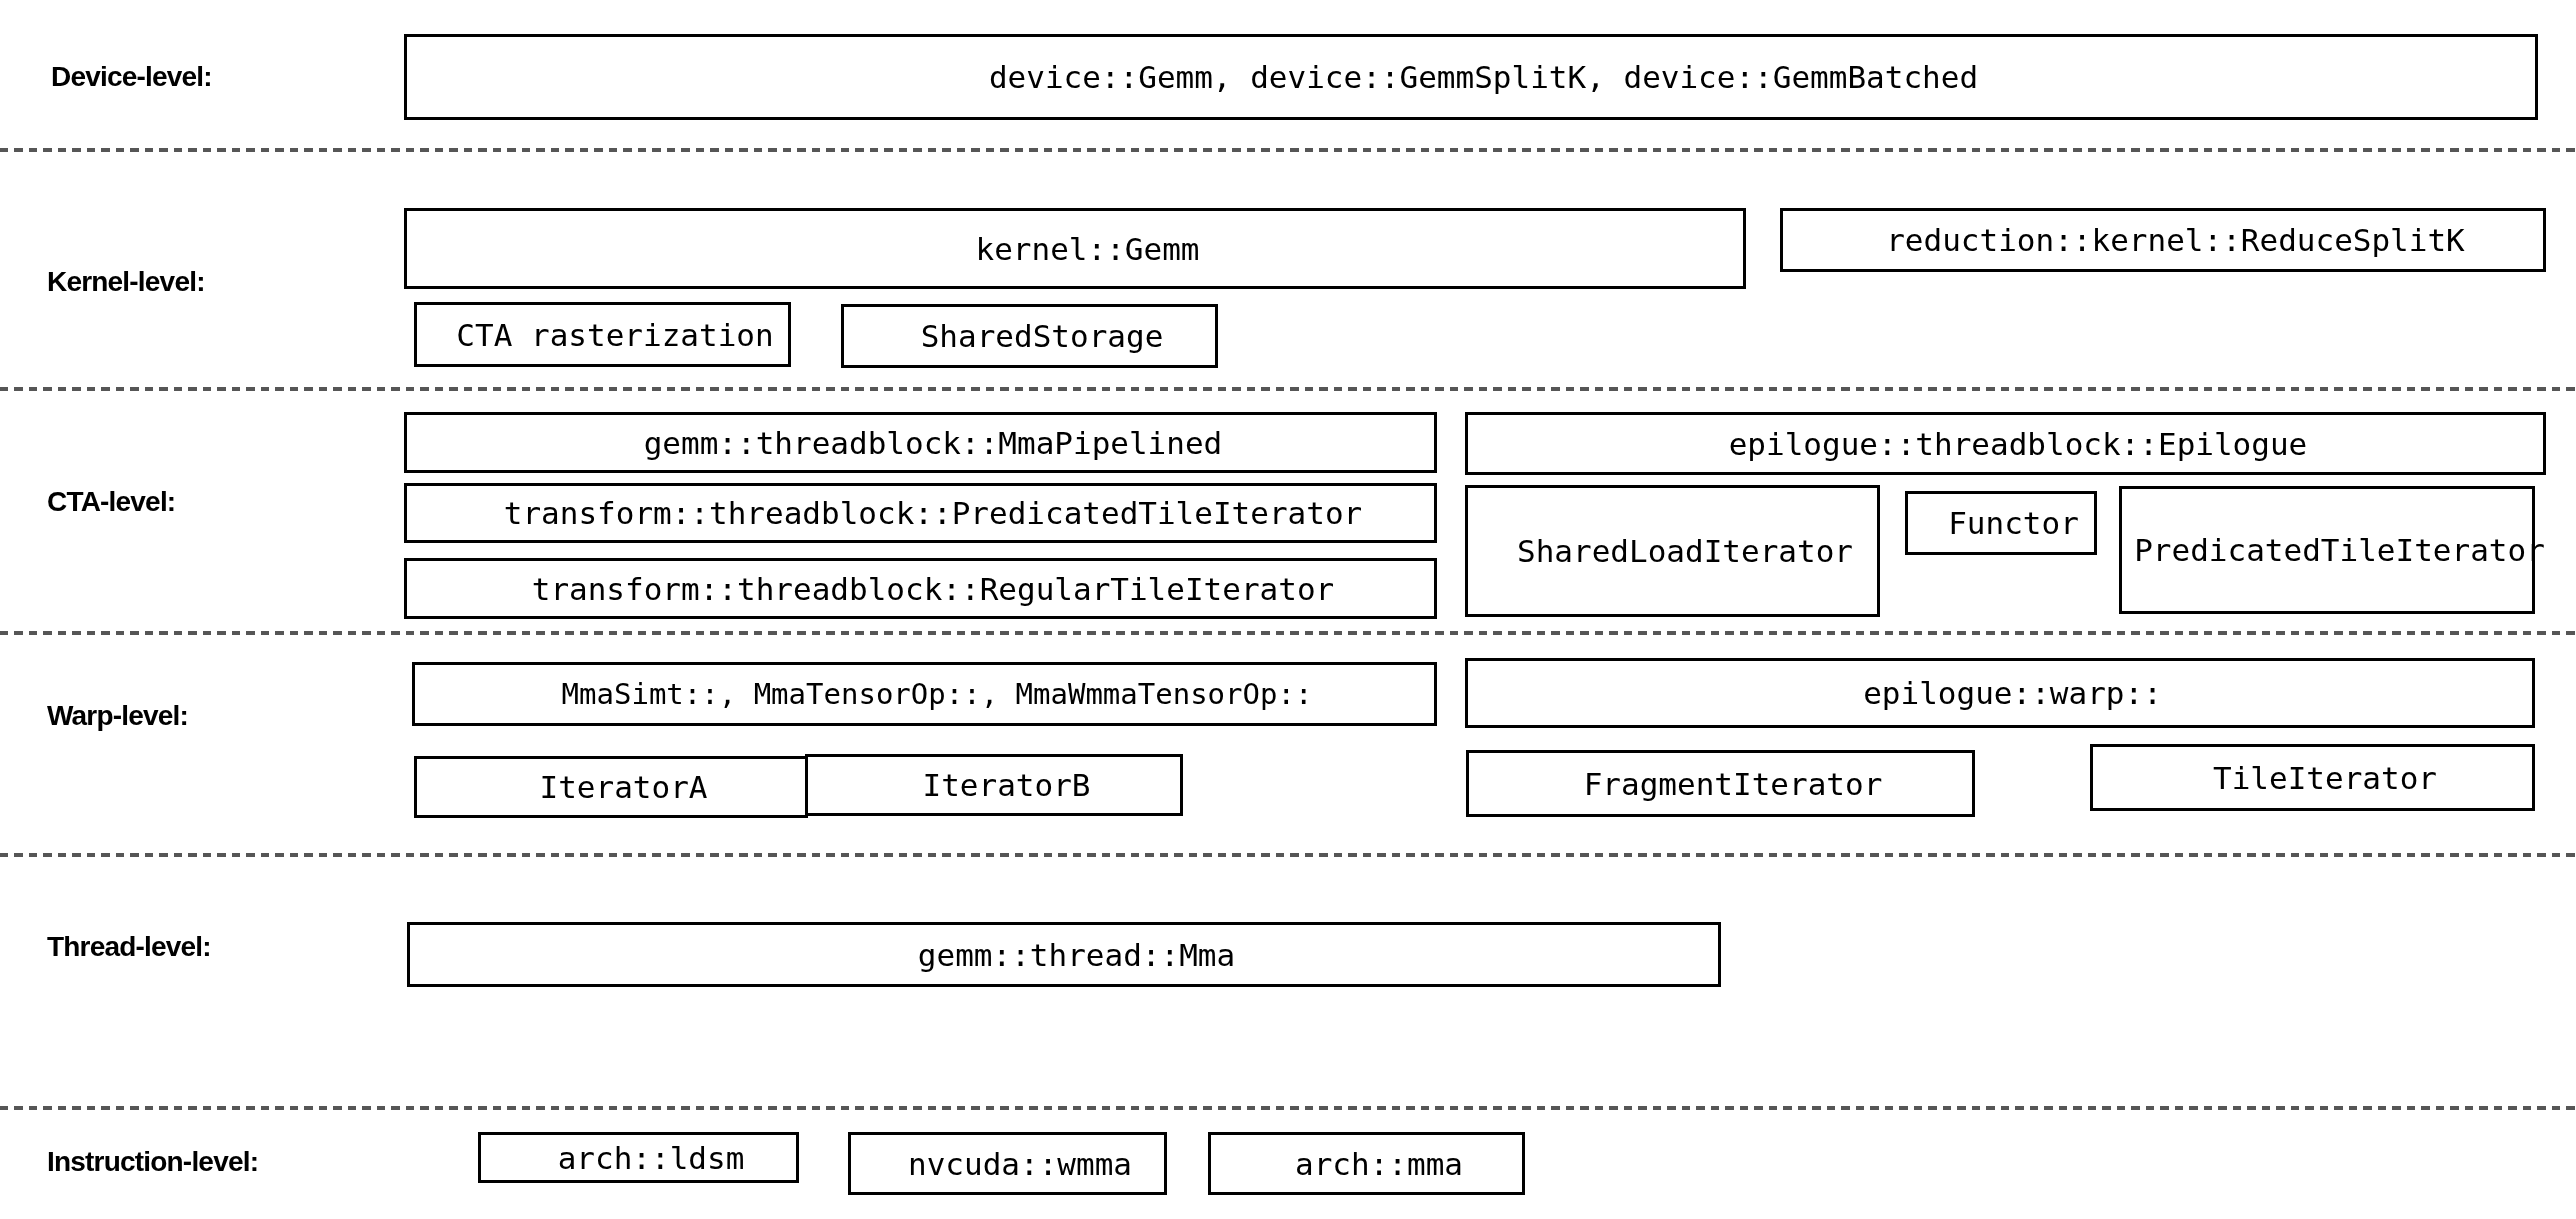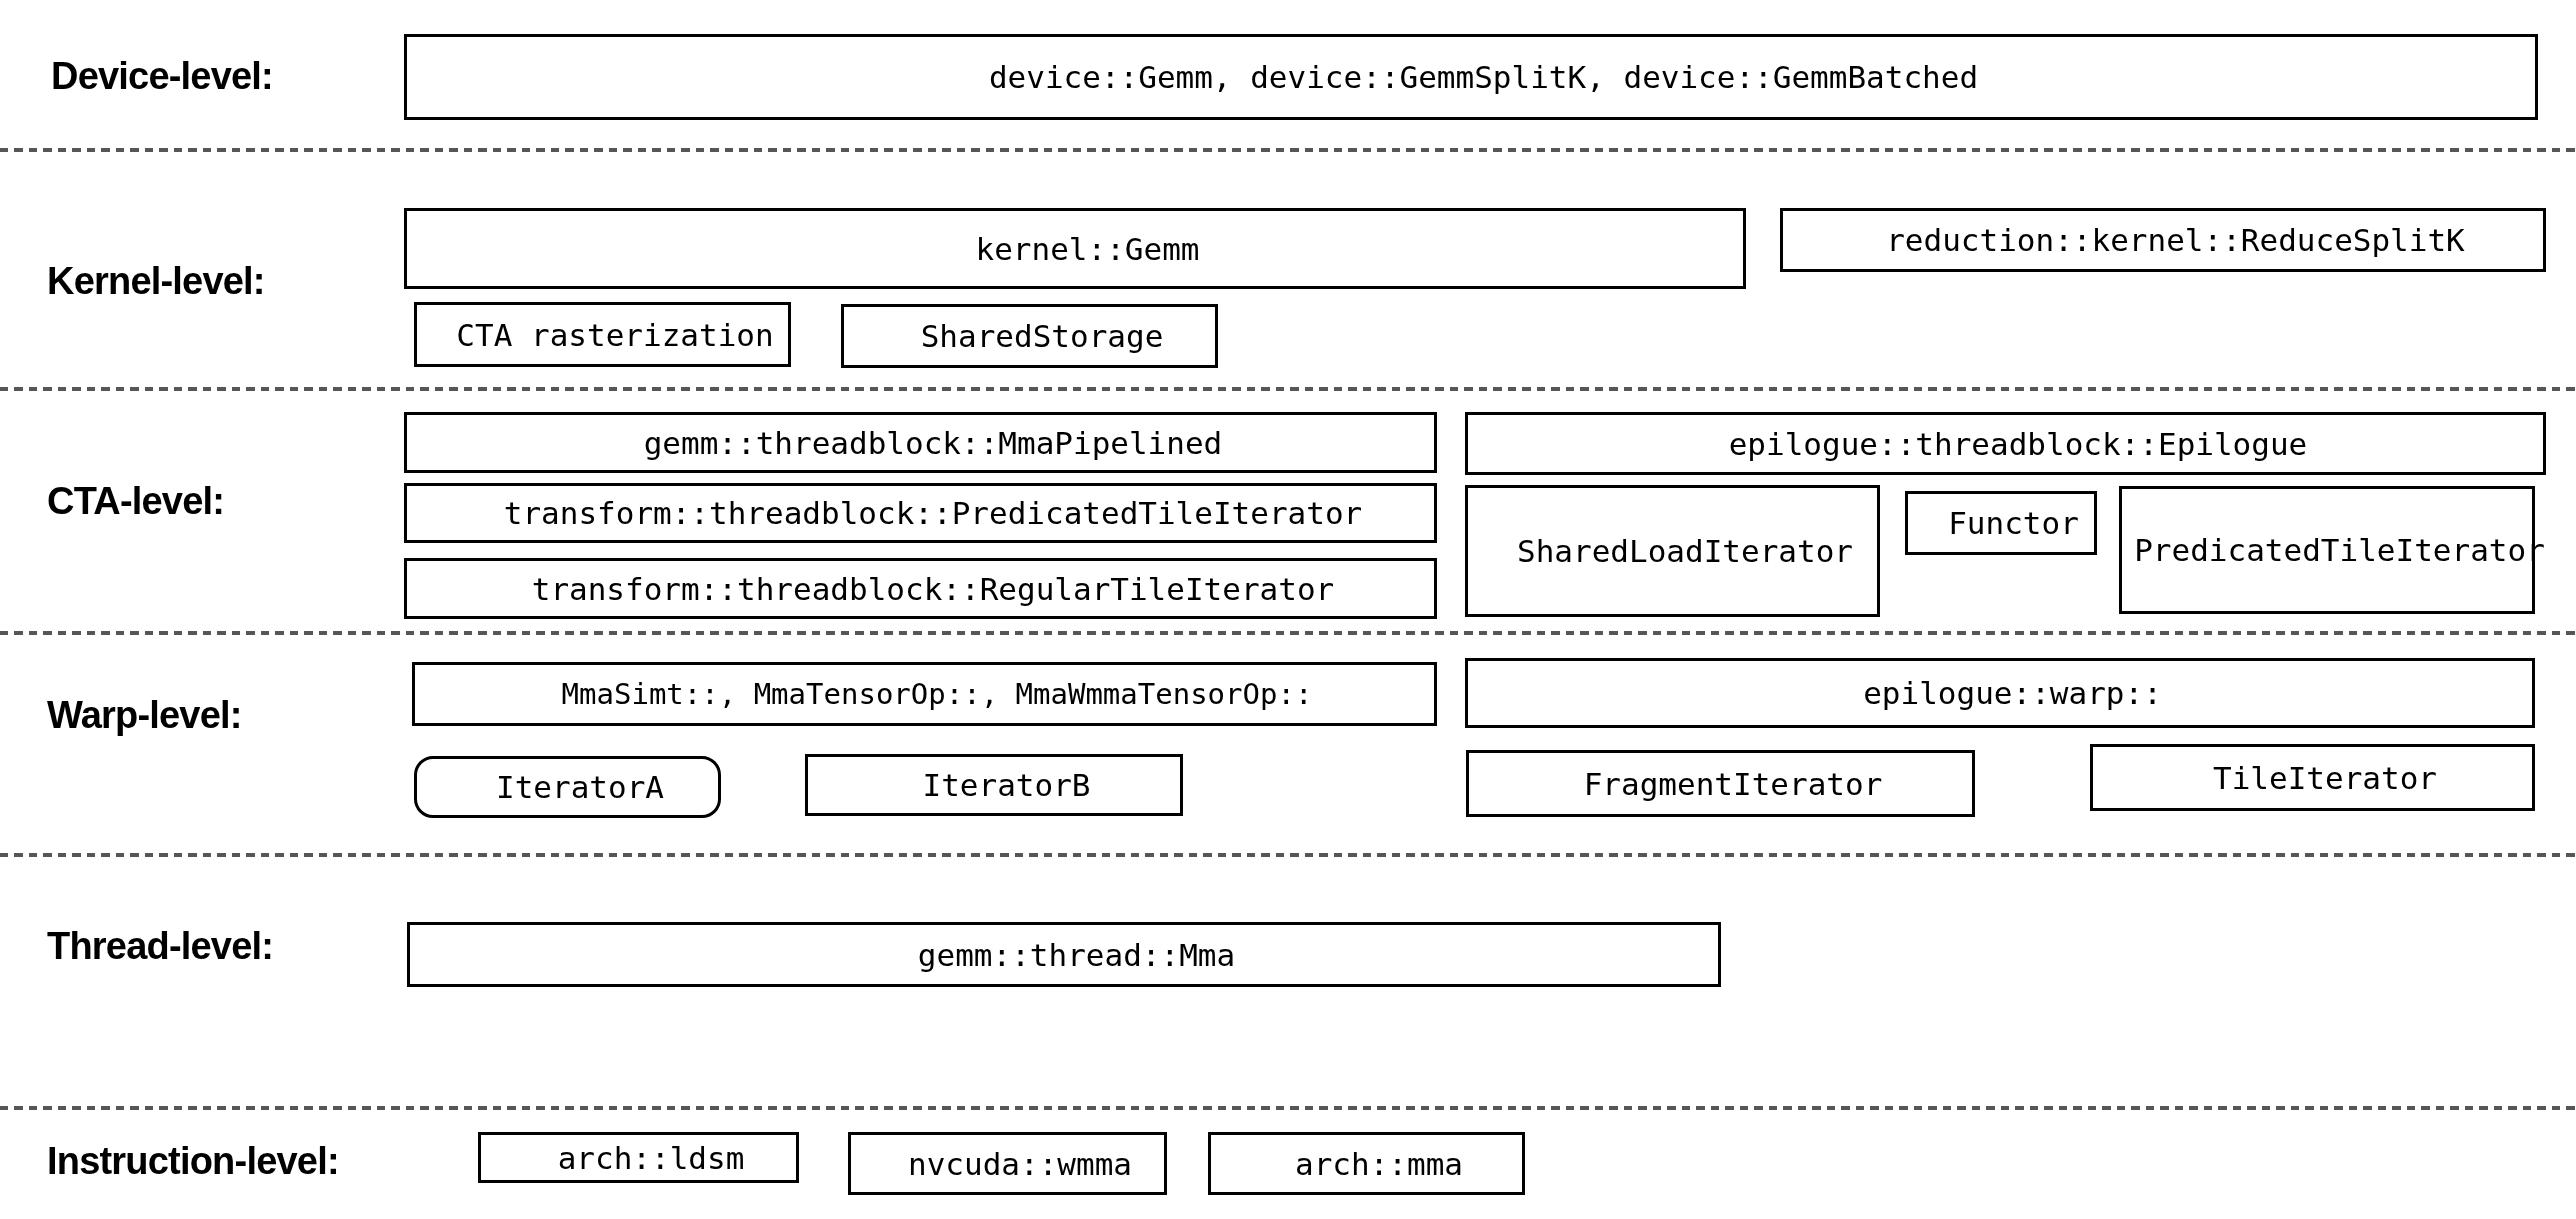--- a/index.html
+++ b/index.html
@@ -12,21 +12,21 @@
     width: 2576px;
     height: 1219px;
     background: #ffffff;
     overflow: hidden;
     font-family: "DejaVu Sans Mono", monospace;
   }
   .lvl-label {
     position: absolute;
     font-family: "Liberation Sans", sans-serif;
     font-weight: bold;
-    font-size: 38px;
+    font-size: 28px;
     line-height: 43px;
     color: #000000;
     white-space: nowrap;
     letter-spacing: -0.8px;
   }
   .box {
     position: absolute;
     box-sizing: border-box;
     border: 3.1px solid #000000;
     background: #ffffff;
@@ -73,21 +73,21 @@
   <div class="box" style="left:1465px; top:485px; width:415px; height:132px;">SharedLoadIterator</div>
   <div class="box" style="left:1905px; top:491px; width:192px; height:64px;">Functor</div>
   <div class="box" style="left:2119px; top:486px; width:416px; height:128px;">PredicatedTileIterator</div>
   <div class="box" style="left:404px; top:558px; width:1033px; height:61px;">transform::threadblock::RegularTileIterator</div>
 
   <div class="divider" style="top:631px;"></div>
 
   <div class="lvl-label" style="left:47px; top:694px;">Warp-level:</div>
   <div class="box" style="left:412px; top:662px; width:1025px; height:64px; font-size:29px;">MmaSimt::, MmaTensorOp::, MmaWmmaTensorOp::</div>
   <div class="box" style="left:1465px; top:658px; width:1070px; height:70px;">epilogue::warp::</div>
-  <div class="box" style="left:414px; top:756px; width:307px; height:62px;border-radius:19px;">IteratorA</div>
+  <div class="box" style="left:414px; top:756px; width:394px; height:62px;">IteratorA</div>
   <div class="box" style="left:805px; top:754px; width:378px; height:62px;">IteratorB</div>
   <div class="box" style="left:1466px; top:750px; width:509px; height:67px;">FragmentIterator</div>
   <div class="box" style="left:2090px; top:744px; width:445px; height:67px;">TileIterator</div>
 
   <div class="divider" style="top:853px;"></div>
 
   <div class="lvl-label" style="left:47px; top:925px;">Thread-level:</div>
   <div class="box" style="left:407px; top:922px; width:1314px; height:65px;">gemm::thread::Mma</div>
 
   <div class="divider" style="top:1106px;"></div>

